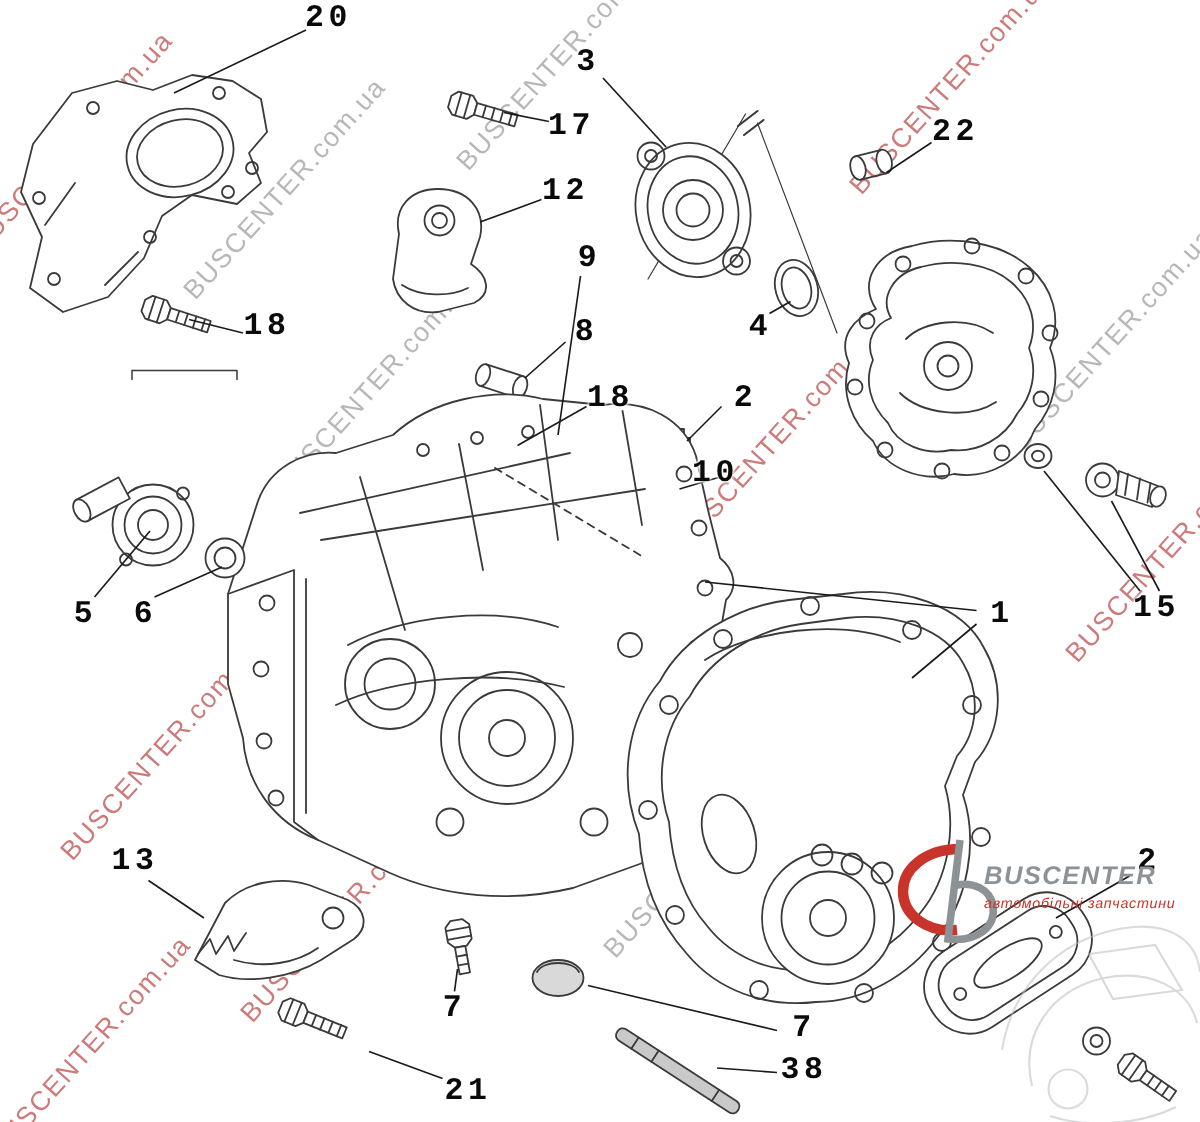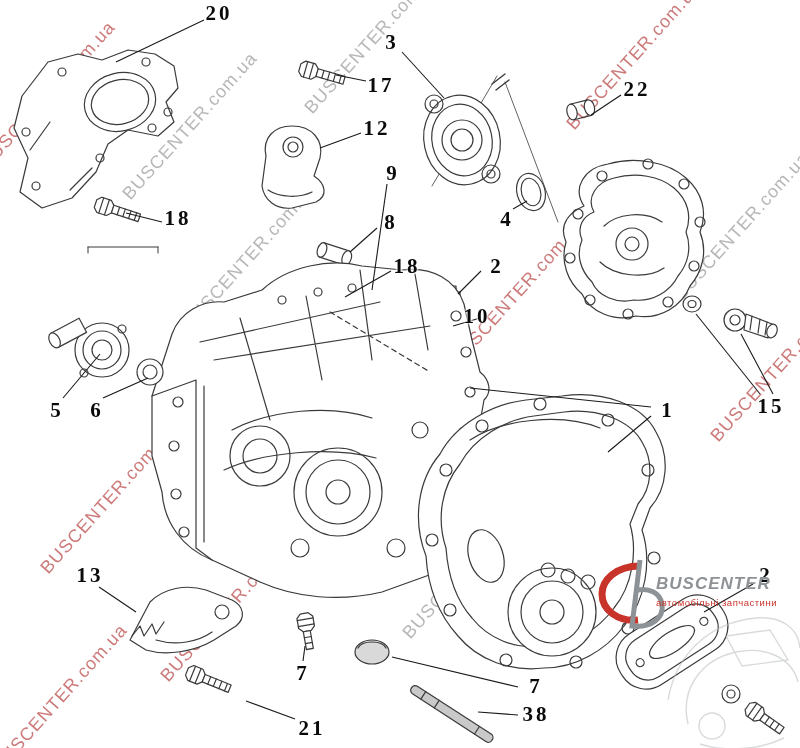--- a/index.html
+++ b/index.html
@@ -12,21 +12,21 @@
   #leader-svg polyline{fill:none;stroke:#1a1a1a;stroke-width:1.1;}
   
   .wm{
     position:absolute;white-space:nowrap;font-size:18px;letter-spacing:1px;
     transform:translate(-50%,-50%) rotate(-48deg);opacity:.8;pointer-events:none;
     font-family:"Liberation Sans",sans-serif;
   }
   
   .callout{
     position:absolute;transform:translate(-50%,-50%);
-    font-family:Liberation Serif, serif;font-weight:700;font-size:21px;color:#0a0a0a;
+    font-family:Liberation Mono, monospace;font-weight:700;font-size:21px;color:#0a0a0a;
     letter-spacing:3px;line-height:1;cursor:pointer;
     text-shadow:0 0 3px #fff,0 0 3px #fff,0 0 2px #fff;
   }
   
   #logo-name{
     position:absolute;left:656px;top:574px;font-size:17px;font-weight:700;
     letter-spacing:1px;color:#8d9296;font-style:italic;
   }
   #logo-tagline{
     position:absolute;left:656px;top:597px;font-size:9.5px;letter-spacing:.5px;color:#c9342a;
@@ -349,15 +349,15 @@
       <div class="callout" style="left: 771px; top: 406px;">15</div>
       <div class="callout" style="left: 90px; top: 575px; text-align: right;">13</div>
       <div class="callout" style="left: 766px; top: 575px;">2</div>
       <div class="callout" style="left: 303px; top: 673px;">7</div>
       <div class="callout" style="left: 536px; top: 686px;">7</div>
       <div class="callout" style="left: 536px; top: 714px;">38</div>
       <div class="callout" style="left: 312px; top: 728px;">21</div>
     </div>
 
   <div id="logo-name" style="color: rgb(141, 146, 150);">BUSCENTER</div>
-  <div id="logo-tagline" style="color: rgb(201, 52, 42);">автомобільні запчастини</div>
+  <div id="logo-tagline" style="color: rgb(201, 52, 42); font-style: italic;">автомобільні запчастини</div>
 
 </div>
 
 </body></html>

